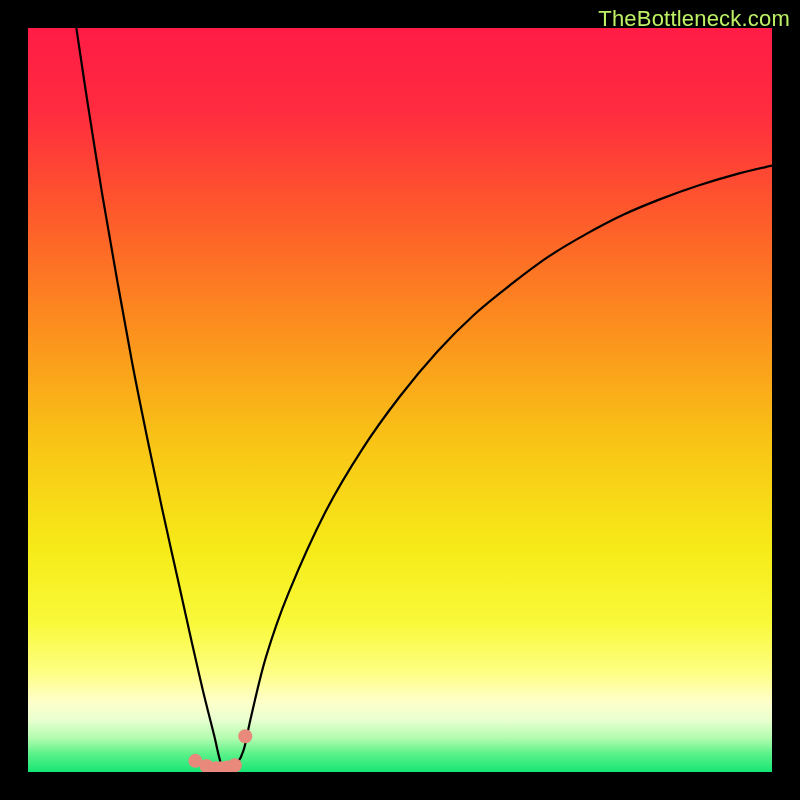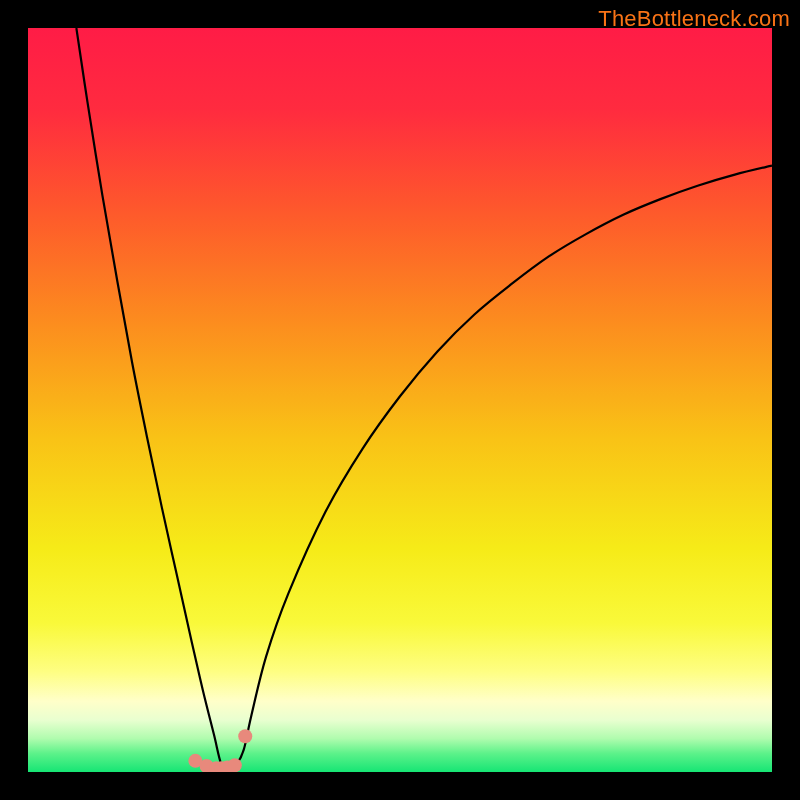--- a/index.html
+++ b/index.html
@@ -20,21 +20,21 @@
     overflow: hidden;
   }
   .gradient {
     position: absolute;
     left: 0; top: 0; right: 0; bottom: 0;
   }
   .watermark {
     position: absolute;
     top: 6px;
     right: 10px;
-    color: #f97316;
+    color: #bef264;
     font-size: 22px;
     font-weight: 400;
     letter-spacing: 0.2px;
   }
   svg.curve {
     position: absolute;
     left: 0; top: 0;
     width: 744px;
     height: 744px;
     overflow: visible;

